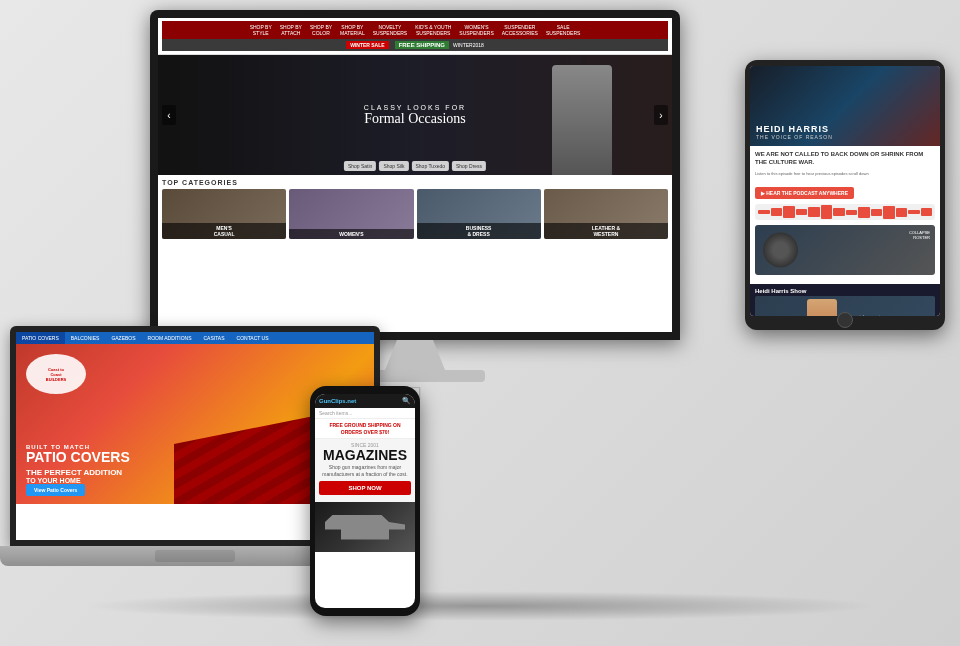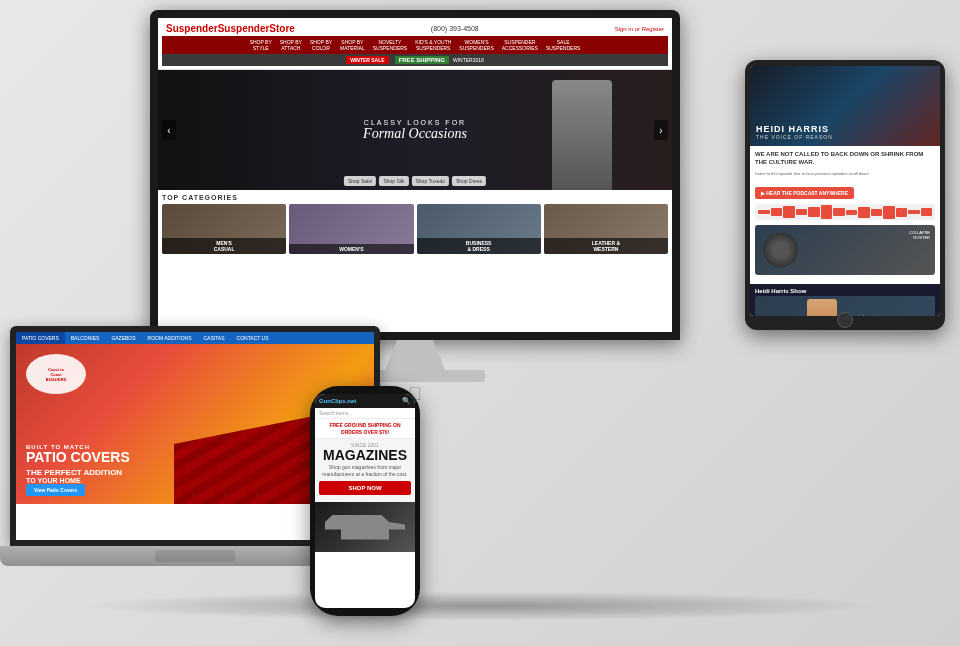--- a/index.html
+++ b/index.html
@@ -124,21 +124,21 @@
       inset: 0;
       background: rgba(0,0,0,0.3);
     }
     .mon-hero-text {
       position: relative;
       z-index: 2;
       text-align: center;
       color: #fff;
     }
     .mon-hero-text .small { font-size: 7px; letter-spacing: 2px; }
-    .mon-hero-text .big { font-size: 14px; font-style: italic; font-family: Georgia, serif; }
+    .mon-hero-text .big { font-size: 14px; font-family: Georgia, serif; }
     .mon-hero-person {
       position: absolute;
       right: 60px;
       bottom: 0;
       width: 60px;
       height: 110px;
       background: linear-gradient(to bottom, #888 0%, #555 100%);
       border-radius: 4px 4px 0 0;
     }
     .mon-hero-buttons {
@@ -337,21 +337,21 @@
       position: absolute;
       bottom: 30px;
       left: 310px;
       width: 110px;
       height: 230px;
     }
     .phone-outer {
       width: 110px;
       height: 230px;
       background: #111;
-      border-radius: 28px;
+      border-radius: 16px;
       padding: 8px 5px;
       box-shadow: 0 6px 20px rgba(0,0,0,0.5);
       position: relative;
     }
     .phone-notch {
       width: 30px;
       height: 8px;
       background: #111;
       border-radius: 0 0 8px 8px;
       position: absolute;
@@ -617,27 +617,20 @@
 
 <div class="scene">
 
   <div class="device-shadow"></div>
 
   <div class="monitor">
     <div class="monitor-screen-outer">
       <div class="monitor-screen">
 
         <div class="mon-header">
-          <div class="mon-header-top">
-            <div class="mon-logo">
-              <span>Suspender</span><span style="color:#c00;">SuspenderStore</span>
-            </div>
-            <div class="mon-phone">(800) 393-4508</div>
-            <div style="font-size:6px;color:#c00;cursor:pointer;">Sign in or Register</div>
-          </div>
           <div class="mon-nav">
             <div class="mon-nav-item">SHOP BY<br>STYLE</div>
             <div class="mon-nav-item">SHOP BY<br>ATTACH</div>
             <div class="mon-nav-item">SHOP BY<br>COLOR</div>
             <div class="mon-nav-item">SHOP BY<br>MATERIAL</div>
             <div class="mon-nav-item">NOVELTY<br>SUSPENDERS</div>
             <div class="mon-nav-item">KID'S &amp; YOUTH<br>SUSPENDERS</div>
             <div class="mon-nav-item">WOMEN'S<br>SUSPENDERS</div>
             <div class="mon-nav-item">SUSPENDER<br>ACCESSORIES</div>
             <div class="mon-nav-item">SALE<br>SUSPENDERS</div>

